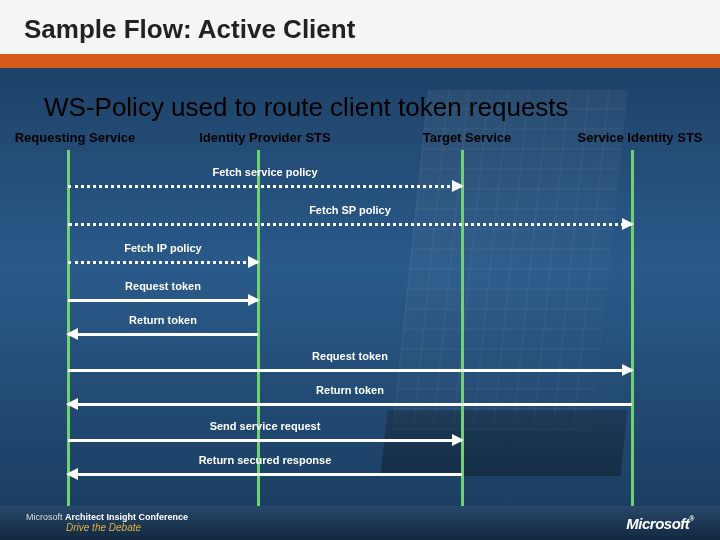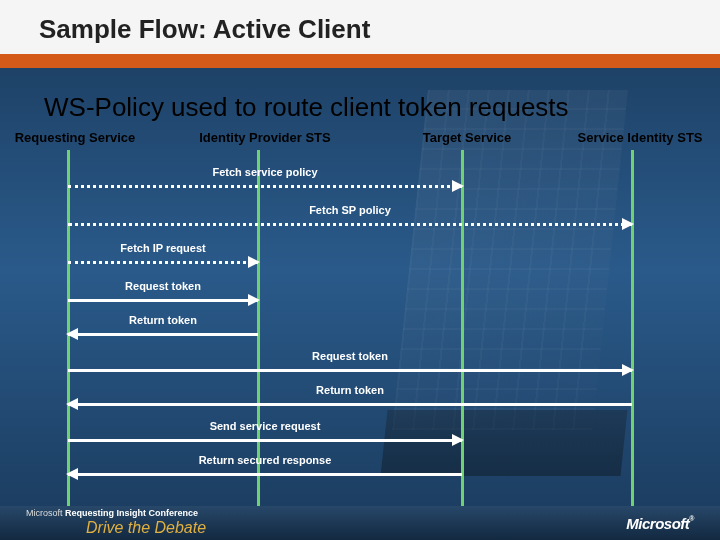--- a/index.html
+++ b/index.html
@@ -4,21 +4,21 @@
 <style>
   * { margin: 0; padding: 0; box-sizing: border-box; }
   html, body { width: 720px; height: 540px; overflow: hidden; font-family: Arial, sans-serif; }
   .slide {
     width: 720px; height: 540px; position: relative;
     background: linear-gradient(180deg, #1a3a5c 0%, #2a5a8a 50%, #1a3a5c 100%);
   }
   .title-bar {
     position: absolute; top: 0; left: 0; right: 0; height: 68px;
     background: #f5f5f5;
-    padding: 14px 0 0 39px;
+    padding: 14px 0 0 24px;
     border-bottom: 14px solid #d45a1a;
   }
   .title-text { font-size: 26px; font-weight: 600; color: #222; }
   .subtitle {
     position: absolute; top: 92px; left: 44px;
     font-size: 26px; color: #000; font-weight: 400;
   }
   .participants {
     position: absolute; top: 130px; left: 0; right: 0; height: 20px;
   }
@@ -53,21 +53,21 @@
 
   .footer-bar {
     position: absolute; bottom: 0; left: 0; right: 0; height: 34px;
     background: linear-gradient(180deg, rgba(255,255,255,0.05), rgba(0,0,0,0.3));
     display: flex; align-items: center; justify-content: space-between;
     padding: 0 26px;
   }
   .conf-logo { display: flex; flex-direction: column; color: #ddd; font-size: 9px; line-height: 1.1; }
   .conf-line1 { font-weight: 300; }
   .conf-line1 b { font-weight: 700; color: #fff; }
-  .conf-line2 { color: #e0b040; font-style: italic; font-size: 16px; margin-left: 60px; }
+  .conf-line2 { color: #e0b040; font-style: italic; font-size: 10px; margin-left: 40px; }
   .ms-logo {
     color: #fff; font-family: Arial, sans-serif; font-weight: 700; font-style: italic;
     font-size: 15px; letter-spacing: -0.5px;
   }
   .ms-logo sup { font-size: 7px; font-style: normal; vertical-align: top; }
   .bg-accent {
     position: absolute; right: 110px; top: 90px; width: 200px; height: 340px;
     background:
       repeating-linear-gradient(0deg, rgba(255,255,255,0.06) 0 2px, transparent 2px 20px),
       repeating-linear-gradient(90deg, rgba(255,255,255,0.06) 0 2px, transparent 2px 20px),
@@ -118,21 +118,21 @@
         <div class="msg-label" style="left: 68px; width: 394px;">Fetch service policy</div>
       </div>
       <div class="msg-row" style="top: 214px;">
         <div class="msg-line dashed" style="left: 68px; width: 564px;"></div>
         <div class="arrow-head right" style="left: 622px;"></div>
         <div class="msg-label" style="left: 68px; width: 564px;">Fetch SP policy</div>
       </div>
       <div class="msg-row" style="top: 252px;">
         <div class="msg-line dashed" style="left: 68px; width: 190px;"></div>
         <div class="arrow-head right" style="left: 248px;"></div>
-        <div class="msg-label" style="left: 68px; width: 190px;">Fetch IP request</div>
+        <div class="msg-label" style="left: 68px; width: 190px;">Fetch IP policy</div>
       </div>
       <div class="msg-row" style="top: 290px;">
         <div class="msg-line solid" style="left: 68px; width: 190px;"></div>
         <div class="arrow-head right" style="left: 248px;"></div>
         <div class="msg-label" style="left: 68px; width: 190px;">Request token</div>
       </div>
       <div class="msg-row" style="top: 324px;">
         <div class="msg-line solid" style="left: 68px; width: 190px;"></div>
         <div class="arrow-head left" style="left: 66px;"></div>
         <div class="msg-label" style="left: 68px; width: 190px;">Return token</div>
@@ -155,21 +155,21 @@
       <div class="msg-row" style="top: 464px;">
         <div class="msg-line solid" style="left: 68px; width: 394px;"></div>
         <div class="arrow-head left" style="left: 66px;"></div>
         <div class="msg-label" style="left: 68px; width: 394px;">Return secured response</div>
       </div>
     </div>
 
   <div class="footer-bar">
     <div class="conf-logo">
       <div class="conf-line1">
-        <span>Microsoft </span><b>Requesting Insight Conference</b>
+        <span>Microsoft </span><b>Architect Insight Conference</b>
       </div>
       <div class="conf-line2">Drive the Debate</div>
     </div>
     <div class="ms-logo">
       <span>Microsoft</span><sup>®</sup>
     </div>
   </div>
 
 </div>
 

